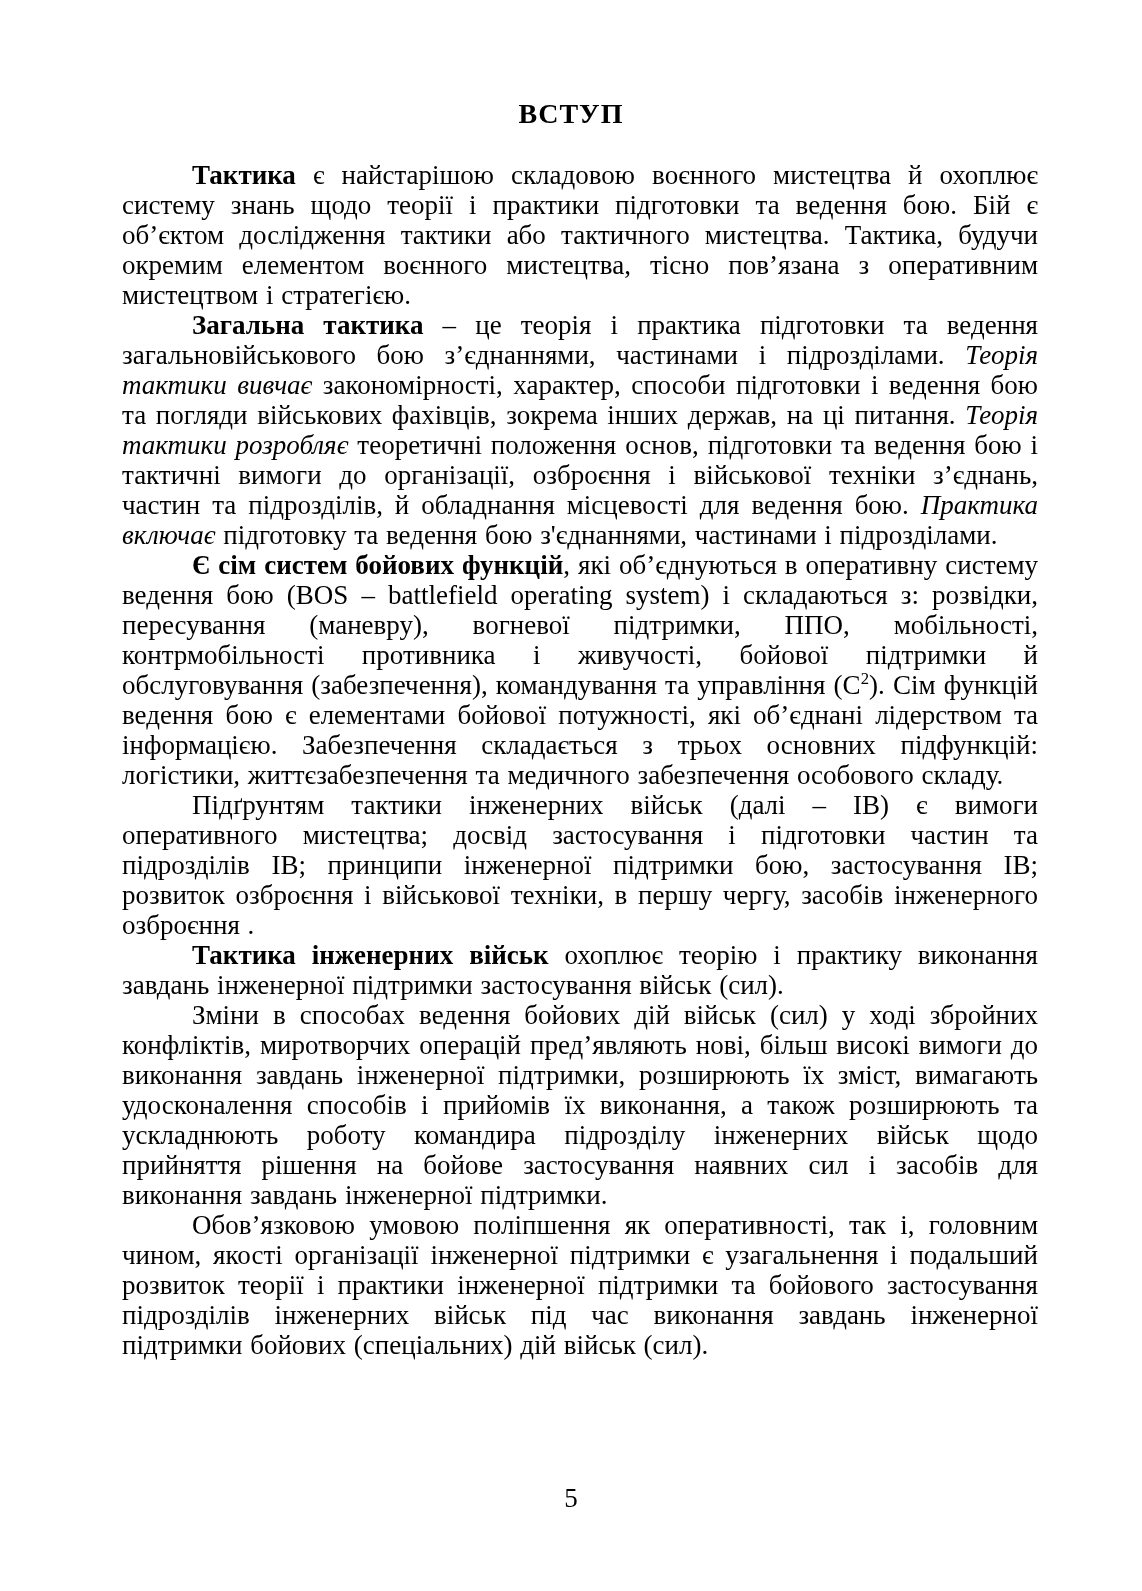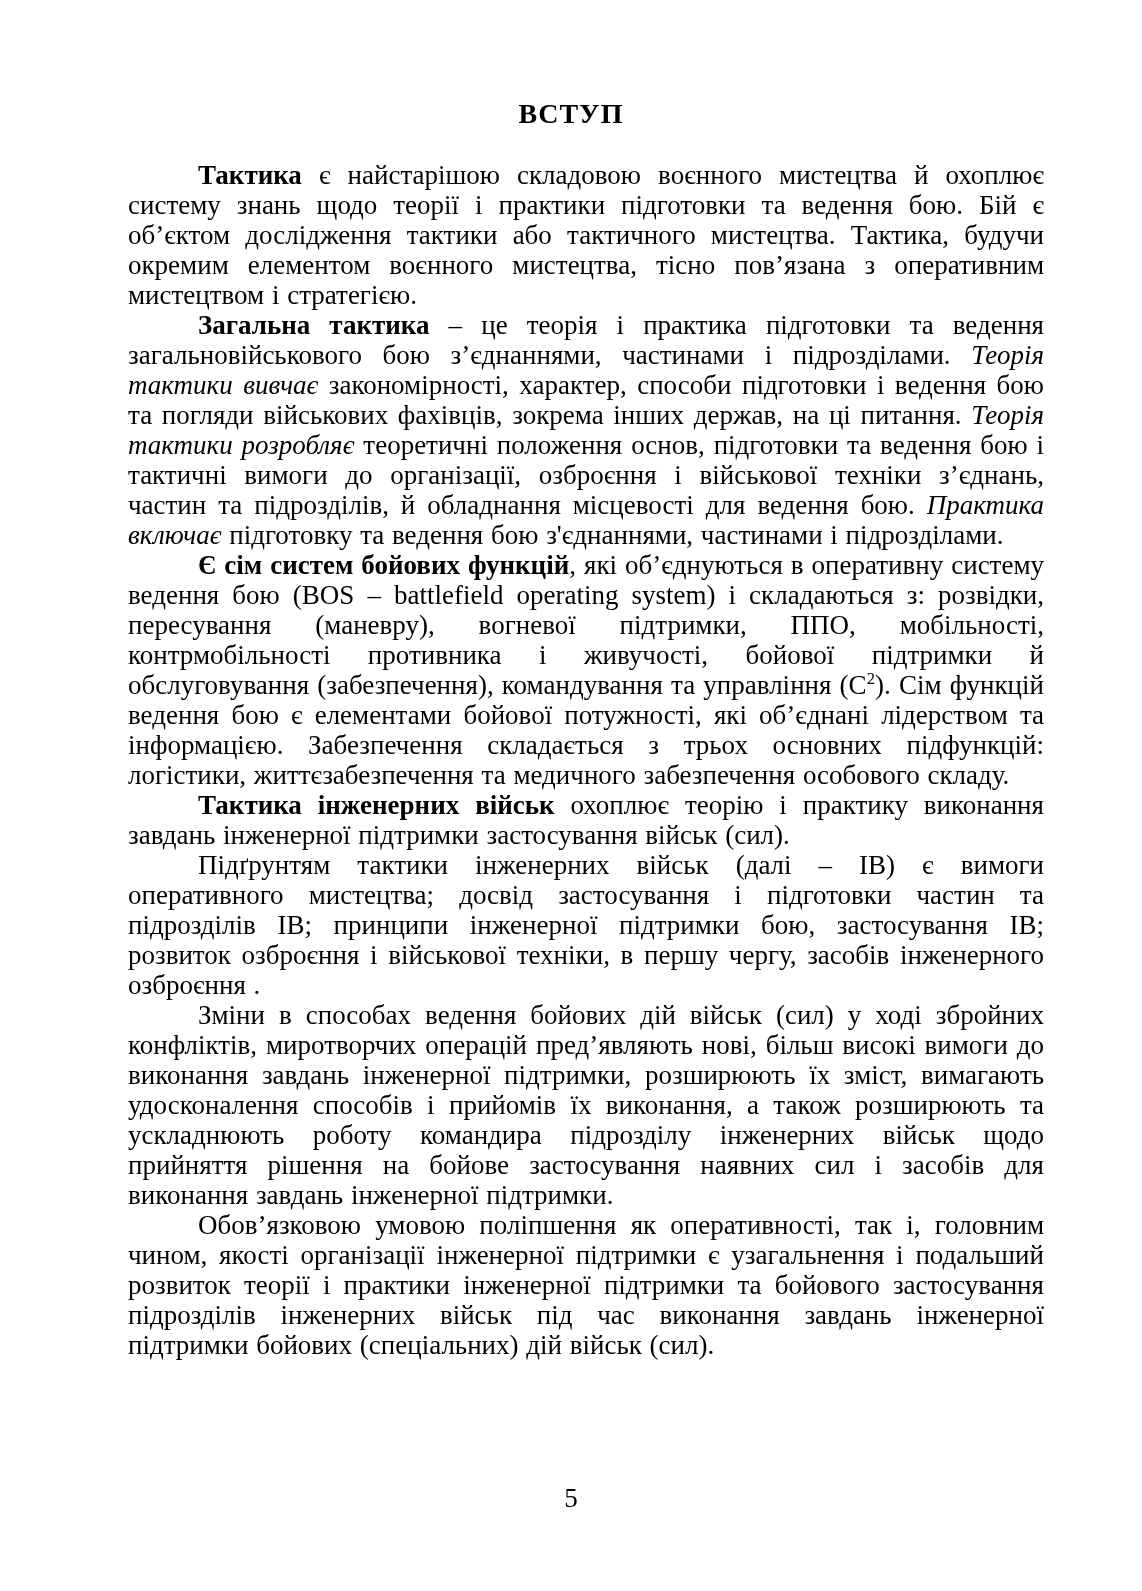--- a/index.html
+++ b/index.html
@@ -23,21 +23,21 @@
     width: 100%;
     margin: 0;
     text-align: center;
     font-size: 28px;
     font-weight: bold;
     letter-spacing: 1px;
   }
   .doc-body {
     position: absolute;
     top: 160px;
-    left: 128px;
+    left: 122px;
     width: 916px;
   }
   .para {
     margin: 0;
     font-size: 27px;
     line-height: 30px;
     text-align: justify;
     text-indent: 70px;
     word-spacing: 1px;
   }
@@ -60,19 +60,19 @@
 </style>
 </head>
 <body>
 
 <div class="page">
   <h1 class="doc-title">ВСТУП</h1>
   <div class="doc-body" id="doc-body">
       <p class="para"><span style="font-weight: bold;">Тактика</span><span> є найстарішою складовою воєнного мистецтва й охоплює систему знань щодо теорії і практики підготовки та ведення бою. Бій є об’єктом дослідження тактики або тактичного мистецтва. Тактика, будучи окремим елементом воєнного мистецтва, тісно пов’язана з оперативним мистецтвом і стратегією.</span></p>
       <p class="para"><span style="font-weight: bold;">Загальна тактика</span><span> – це теорія і практика підготовки та ведення загальновійськового бою з’єднаннями, частинами і підрозділами. </span><span style="font-style: italic;">Теорія тактики вивчає</span><span> закономірності, характер, способи підготовки і ведення бою та погляди військових фахівців, зокрема інших держав, на ці питання. </span><span style="font-style: italic;">Теорія тактики розробляє</span><span> теоретичні положення основ, підготовки та ведення бою і тактичні вимоги до організації, озброєння і військової техніки з’єднань, частин та підрозділів, й обладнання місцевості для ведення бою. </span><span style="font-style: italic;">Практика включає</span><span> підготовку та ведення бою з'єднаннями, частинами і підрозділами.</span></p>
       <p class="para"><span style="font-weight: bold;">Є сім систем бойових функцій</span><span>, які об’єднуються в оперативну систему ведення бою (BOS – battlefield operating system) і складаються з: розвідки, пересування (маневру), вогневої підтримки, ППО, мобільності, контрмобільності противника і живучості, бойової підтримки й обслуговування (забезпечення), командування та управління (C</span><sup>2</sup><span>). Сім функцій ведення бою є елементами бойової потужності, які об’єднані лідерством та інформацією. Забезпечення складається з трьох основних підфункцій: логістики, життєзабезпечення та медичного забезпечення особового складу.</span></p>
+      <p class="para"><span>Підґрунтям тактики інженерних військ (далі – ІВ) є вимоги оперативного мистецтва; досвід застосування і підготовки частин та підрозділів ІВ; принципи інженерної підтримки бою, застосування ІВ; розвиток озброєння і військової техніки, в першу чергу, засобів інженерного озброєння .</span></p>
       <p class="para"><span style="font-weight: bold;">Тактика інженерних військ</span><span> охоплює теорію і практику виконання завдань інженерної підтримки застосування військ (сил).</span></p>
-      <p class="para"><span>Підґрунтям тактики інженерних військ (далі – ІВ) є вимоги оперативного мистецтва; досвід застосування і підготовки частин та підрозділів ІВ; принципи інженерної підтримки бою, застосування ІВ; розвиток озброєння і військової техніки, в першу чергу, засобів інженерного озброєння .</span></p>
       <p class="para"><span>Зміни в способах ведення бойових дій військ (сил) у ході збройних конфліктів, миротворчих операцій пред’являють нові, більш високі вимоги до виконання завдань інженерної підтримки, розширюють їх зміст, вимагають удосконалення способів і прийомів їх виконання, а також розширюють та ускладнюють роботу командира підрозділу інженерних військ щодо прийняття рішення на бойове застосування наявних сил і засобів для виконання завдань інженерної підтримки.</span></p>
       <p class="para"><span>Обов’язковою умовою поліпшення як оперативності, так і, головним чином, якості організації інженерної підтримки є узагальнення і подальший розвиток теорії і практики інженерної підтримки та бойового застосування підрозділів інженерних військ під час виконання завдань інженерної підтримки бойових (спеціальних) дій військ (сил).</span></p>
     </div>
   <div class="page-number">5</div>
 </div>
 
 </body></html>

